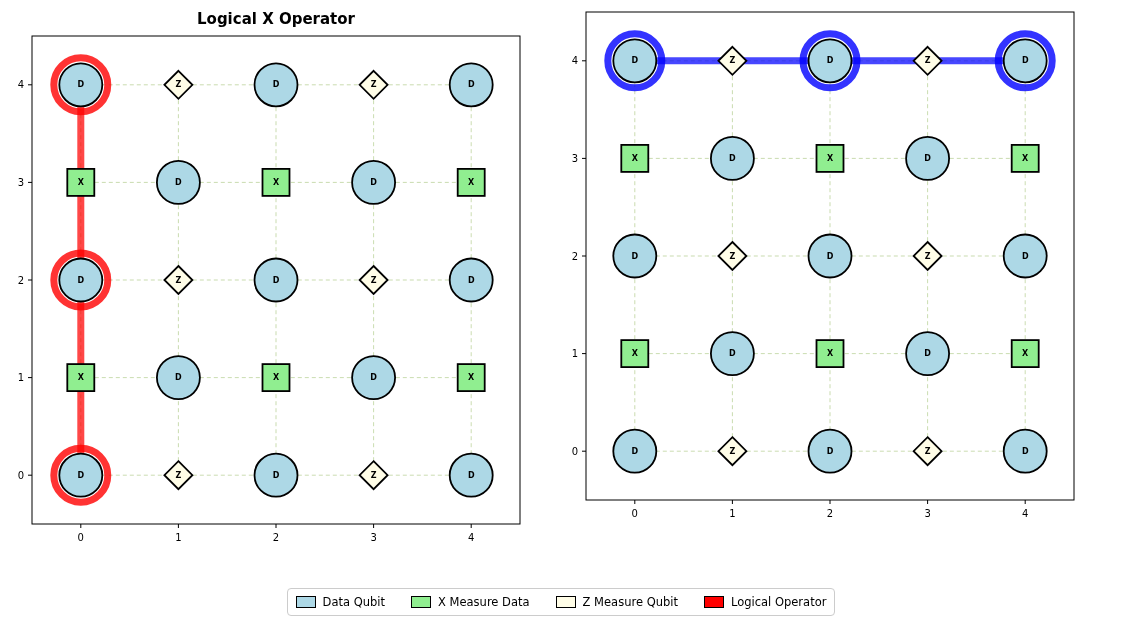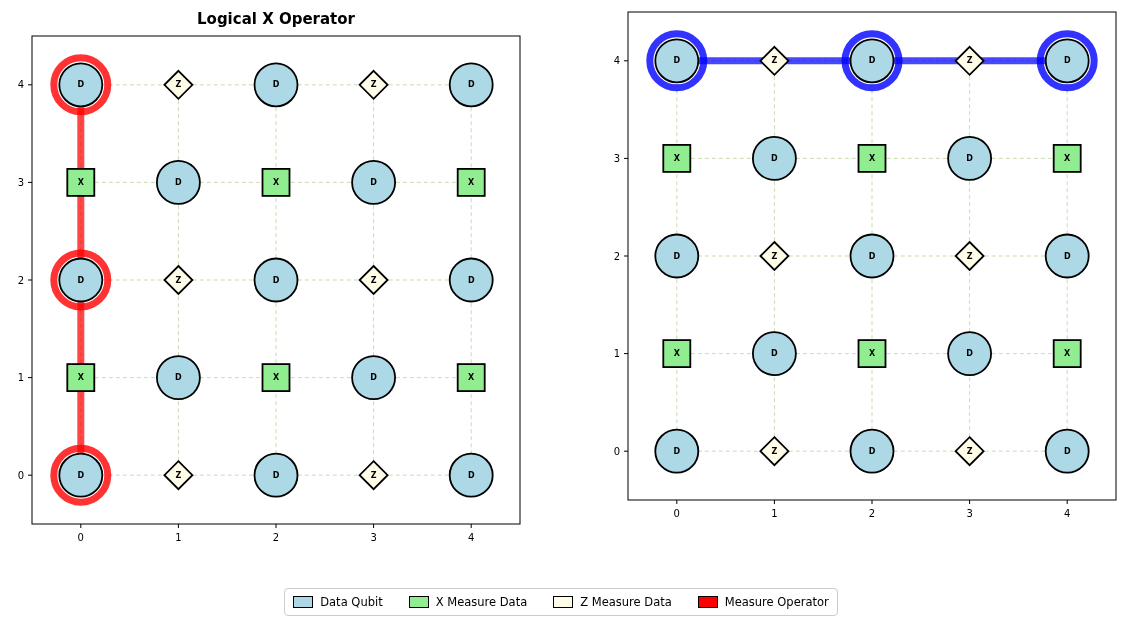--- a/index.html
+++ b/index.html
@@ -5,21 +5,21 @@
   html,body{margin:0;padding:0;background:#ffffff;}
   .figure{
     position:relative;
     width:1122px;height:625px;
     background:#ffffff;
     font-family:"DejaVu Sans","Liberation Sans",sans-serif;
     overflow:hidden;
   }
   .panels{
     display:flex;
-    gap:80px;
+    gap:38px;
     padding:8px 0 0 6px;
   }
   .panel{width:516px;}
   .panel-title{
     margin-left:26px;
     width:488px;
     text-align:center;
     font-size:15px;
     font-weight:bold;
     color:#000;
@@ -270,21 +270,21 @@
       <div class="legend-item">
         <span class="swatch" style="background: rgb(173, 216, 230);"></span>
         <span class="legend-label">Data Qubit</span>
       </div>
       <div class="legend-item">
         <span class="swatch" style="background: rgb(144, 238, 144);"></span>
         <span class="legend-label">X Measure Data</span>
       </div>
       <div class="legend-item">
         <span class="swatch" style="background: rgb(255, 253, 231);"></span>
-        <span class="legend-label">Z Measure Data</span>
+        <span class="legend-label">Z Measure Qubit</span>
       </div>
       <div class="legend-item">
         <span class="swatch" style="background: rgb(255, 0, 0);"></span>
-        <span class="legend-label">Measure Operator</span>
+        <span class="legend-label">Logical Operator</span>
       </div>
     </div>
   </div>
 </div>
 
 </body></html>

